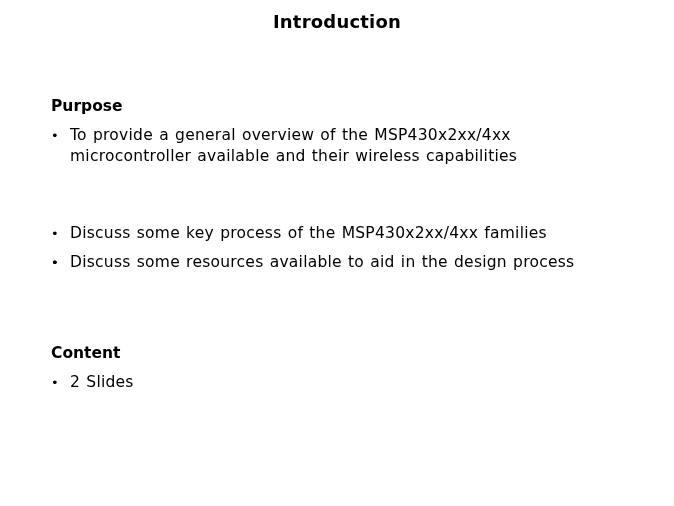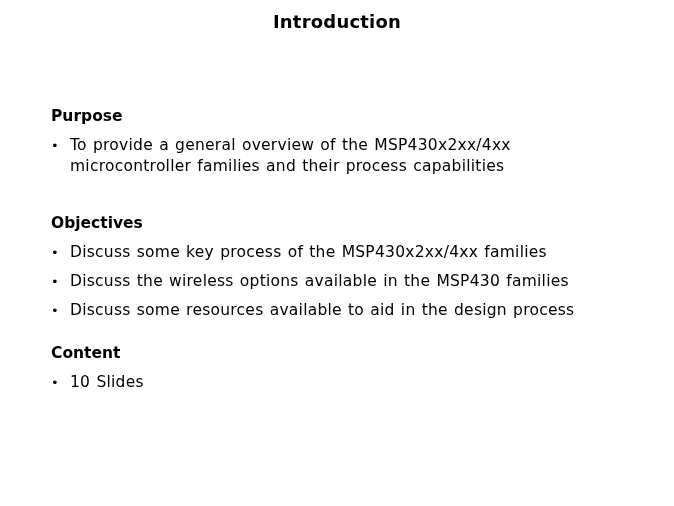--- a/index.html
+++ b/index.html
@@ -47,62 +47,60 @@
     line-height: 21px;
     letter-spacing: 0.25px;
     word-spacing: 1px;
   }
   .bullet-item .bullet {
     position: absolute;
     left: 0;
     top: 0;
     font-size: 13px;
   }
-  #sec-purpose { top: 107px; }
+  #sec-purpose { top: 97px; }
   #sec-purpose .bullet-list { margin-top: 9px; }
   #sec-objectives { top: 214px; }
   #sec-objectives .bullet-list { margin-top: 9px; }
   #sec-objectives .bullet-item { margin-bottom: 8px; }
   #sec-content { top: 344px; }
   #sec-content .bullet-list { margin-top: 9px; }
 </style>
 </head>
 <body>
 
 <div class="slide-title">Introduction</div>
 
 <div class="section" id="sec-purpose">
   <div class="section-heading">Purpose</div>
   <ul class="bullet-list">
     <li class="bullet-item" style="width:480px;">
       <span class="bullet">•</span>
-      <span>To provide a general overview of the MSP430x2xx/4xx microcontroller families and their process capabilities</span>
+      <span>To provide a general overview of the MSP430x2xx/4xx microcontroller available and their wireless capabilities</span>
     </li>
   </ul>
 </div>
 
 <div class="section" id="sec-objectives">
-  <div class="section-heading">Objectives</div>
   <ul class="bullet-list">
     <li class="bullet-item" style="white-space:nowrap;">
       <span class="bullet">•</span>
       <span>Discuss some key process of the MSP430x2xx/4xx families</span>
     </li>
     <li class="bullet-item" style="white-space:nowrap;">
       <span class="bullet">•</span>
-      <span>Discuss the wireless options available in the MSP430 families</span>
     </li>
     <li class="bullet-item" style="white-space:nowrap;">
       <span class="bullet">•</span>
       <span>Discuss some resources available to aid in the design process</span>
     </li>
   </ul>
 </div>
 
 <div class="section" id="sec-content">
   <div class="section-heading">Content</div>
   <ul class="bullet-list">
     <li class="bullet-item">
       <span class="bullet">•</span>
-      <span>10 Slides</span>
+      <span>2 Slides</span>
     </li>
   </ul>
 </div>
 
 </body></html>

